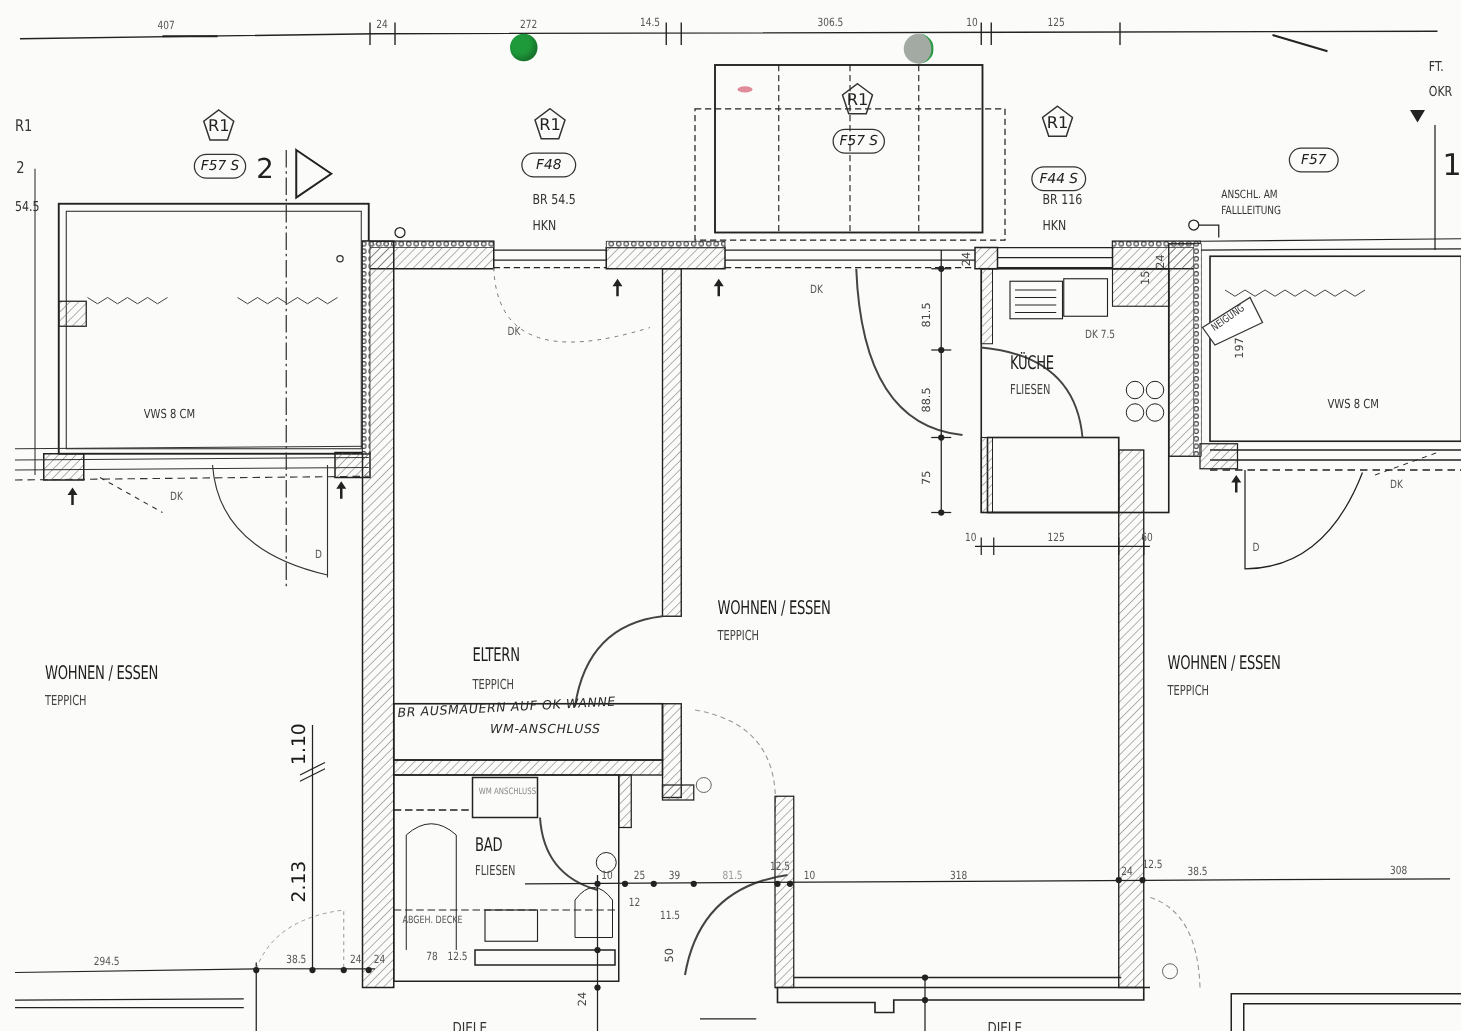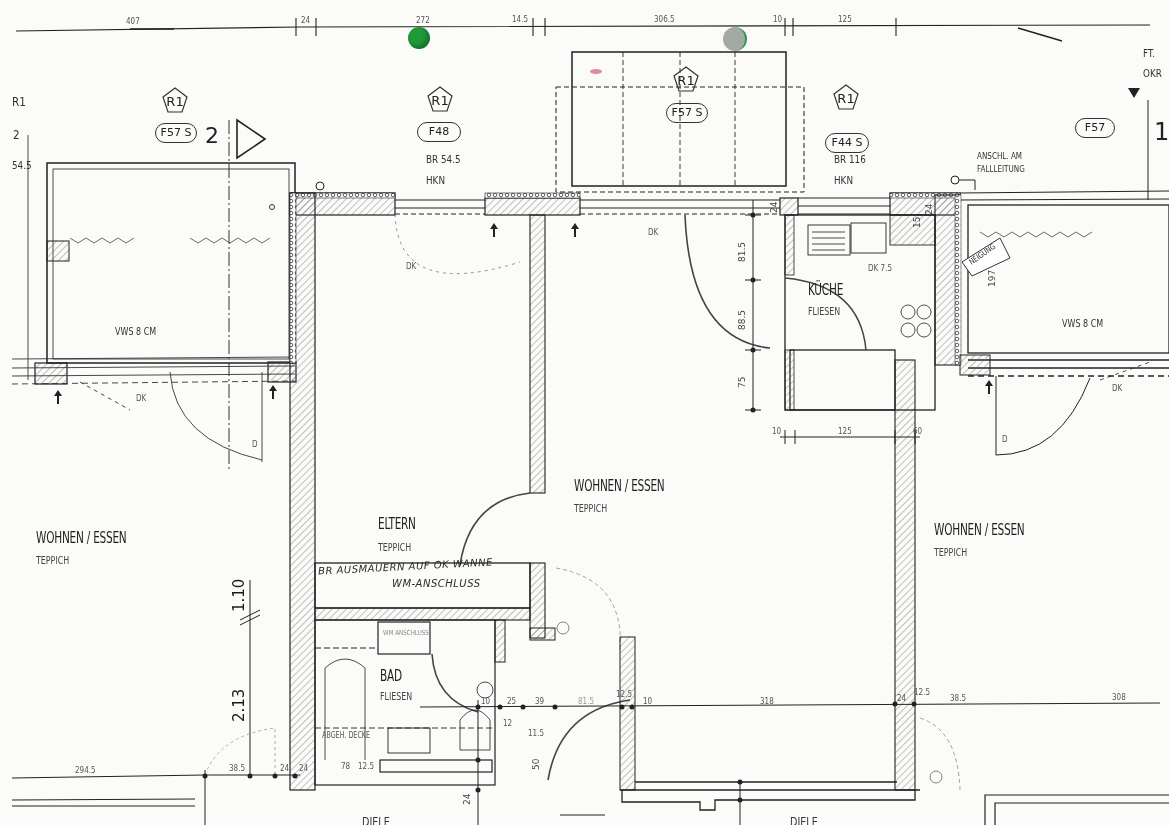--- a/index.html
+++ b/index.html
@@ -4,21 +4,21 @@
 <style>
   html,body{margin:0;padding:0;}
   body{width:1169px;height:825px;background:#fbfbf9;position:relative;overflow:hidden;font-family:"DejaVu Sans Mono","Liberation Mono",monospace;color:#1a1a1a;}
   #plan{position:absolute;left:0;top:0;width:1169px;height:588px;}
   .lbl{position:absolute;white-space:nowrap;line-height:1;}
   .room{font-family:"DejaVu Sans Condensed","DejaVu Sans",sans-serif;font-size:15px;letter-spacing:-0.3px;transform:scaleX(0.78);transform-origin:left top;color:#1e1e1e;}
   .floor{font-family:"DejaVu Sans",sans-serif;font-size:11px;transform:scaleX(0.72);transform-origin:left top;color:#444;}
   .dim{font-family:"DejaVu Sans",sans-serif;font-size:9px;color:#555;transform:scaleX(0.8);transform-origin:left top;}
   .dim-v{font-family:"DejaVu Sans",sans-serif;font-size:9px;color:#444;transform:rotate(-90deg);transform-origin:left top;}
   .tag{font-family:"DejaVu Sans",sans-serif;font-size:11px;color:#333;transform:scaleX(0.8);transform-origin:left top;}
-  .oval{position:absolute;border:1.2px solid #333;border-radius:12px;height:18px;text-align:center;font-family:"DejaVu Sans",sans-serif;font-size:11px;line-height:18px;color:#222;}
+  .oval{position:absolute;border:1.2px solid #333;border-radius:12px;height:18px;text-align:center;font-family:"DejaVu Sans",sans-serif;font-size:11px;line-height:18px;color:#222;font-style:italic;}
   .pent{position:absolute;width:26px;height:26px;text-align:center;font-family:"DejaVu Sans",sans-serif;font-size:13px;color:#222;}
   .pent svg{position:absolute;left:0;top:0;}
   .pent span{position:relative;top:7px;display:block;}
   .hand{font-family:"DejaVu Sans",sans-serif;font-size:10px;color:#2a2a2a;font-style:italic;letter-spacing:0.5px;}
   .big{font-family:"DejaVu Sans",sans-serif;font-size:22px;color:#222;}
   .dot{position:absolute;border-radius:50%;}
 </style>
 </head>
 <body>
 
@@ -299,21 +299,21 @@
   <div class="pent" style="left:833px;top:84px;">
       <svg width="26" height="26">
         <polygon points="13,1 25,10 20,25 6,25 1,10" fill="none" stroke="#333" stroke-width="1.2"></polygon>
       </svg>
       <span>R1</span>
     </div>
   <div class="oval" style="left:825px;top:133px;width:42px;">F44 S</div>
   <span class="lbl tag" style="left:834px;top:154px;">BR 116</span>
   <span class="lbl tag" style="left:834px;top:175px;">HKN</span>
 
-  <div class="oval" style="left:1075px;top:118px;width:38px;">F57</div>
+  <div class="oval" style="left:1031px;top:118px;width:38px;">F57</div>
 
   <span class="lbl tag" style="left:1143px;top:48px;">FT.</span>
   <span class="lbl tag" style="left:1143px;top:68px;">OKR</span>
   <span class="lbl big" style="left:1154px;top:120px;font-size:24px;">1</span>
 
   <span class="lbl tag" style="left:977px;top:152px;font-size:9px;">ANSCHL. AM</span>
   <span class="lbl tag" style="left:977px;top:165px;font-size:9px;">FALLLEITUNG</span>
   <span class="lbl tag" style="left:968px;top:260px;font-size:8px;transform:rotate(-35deg) scaleX(0.8);">NEIGUNG</span>
   <span class="lbl tag" style="left:115px;top:327px;font-size:10px;">VWS 8 CM</span>
   <span class="lbl tag" style="left:1062px;top:319px;font-size:10px;">VWS 8 CM</span>

